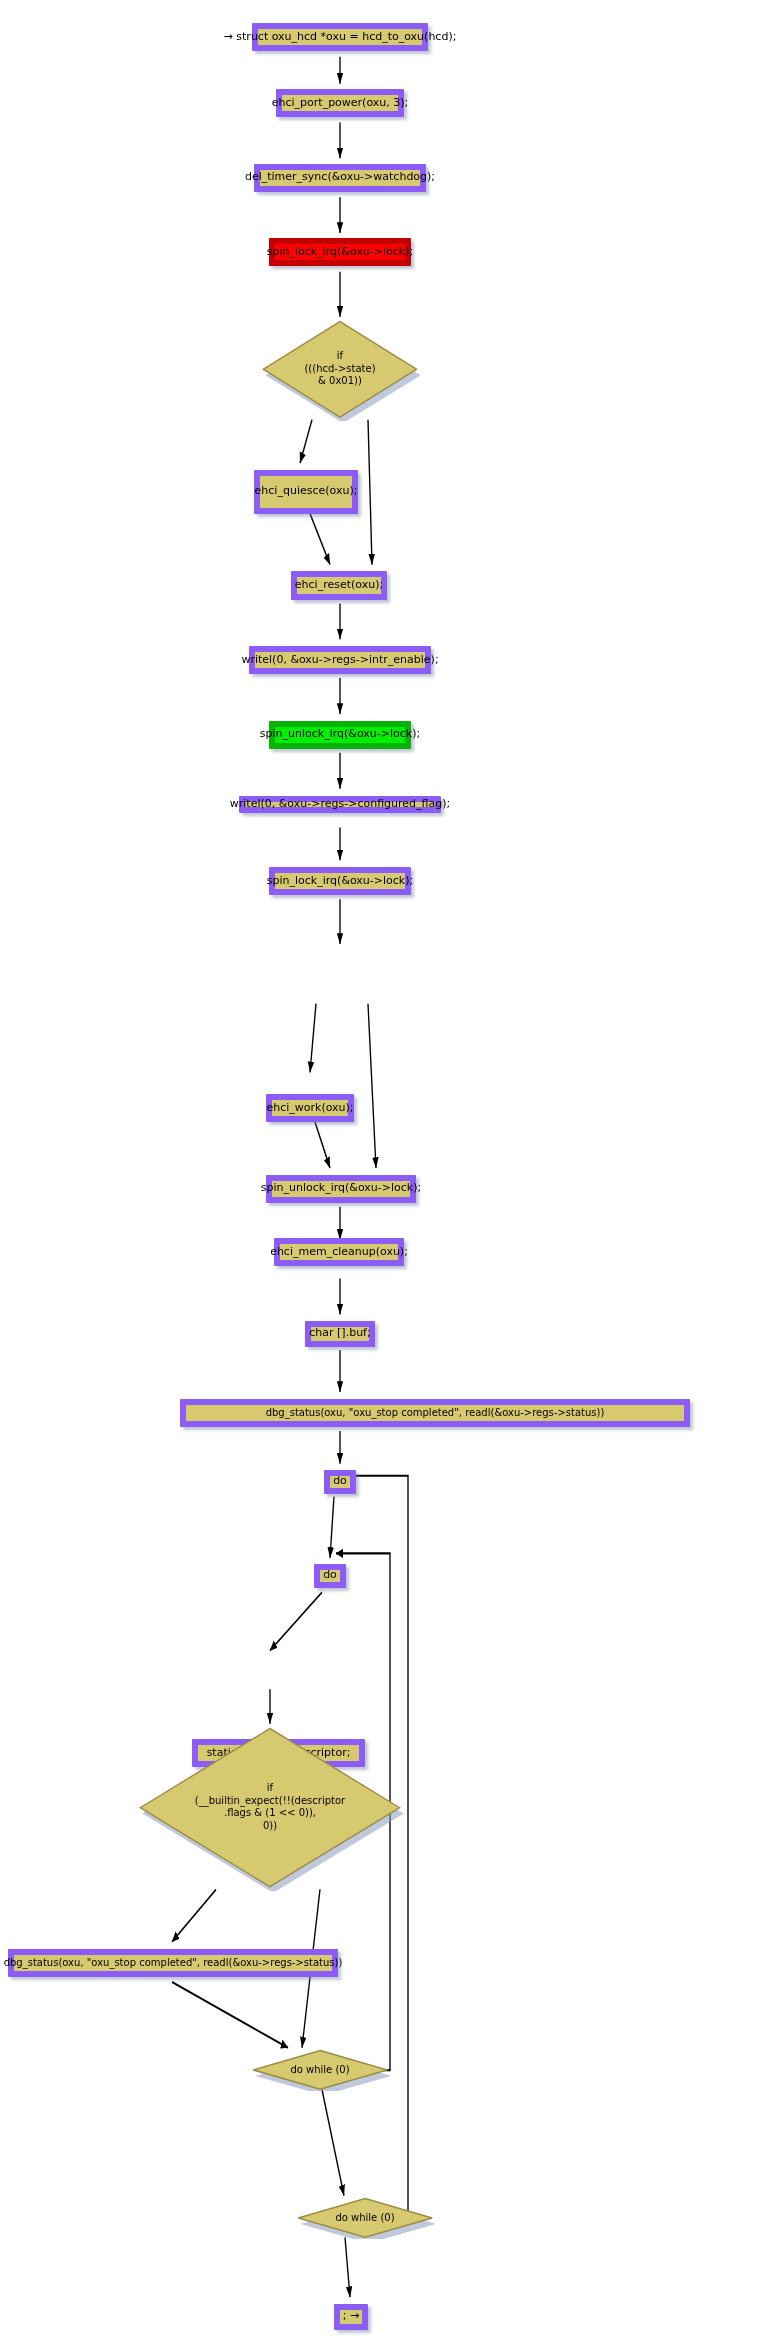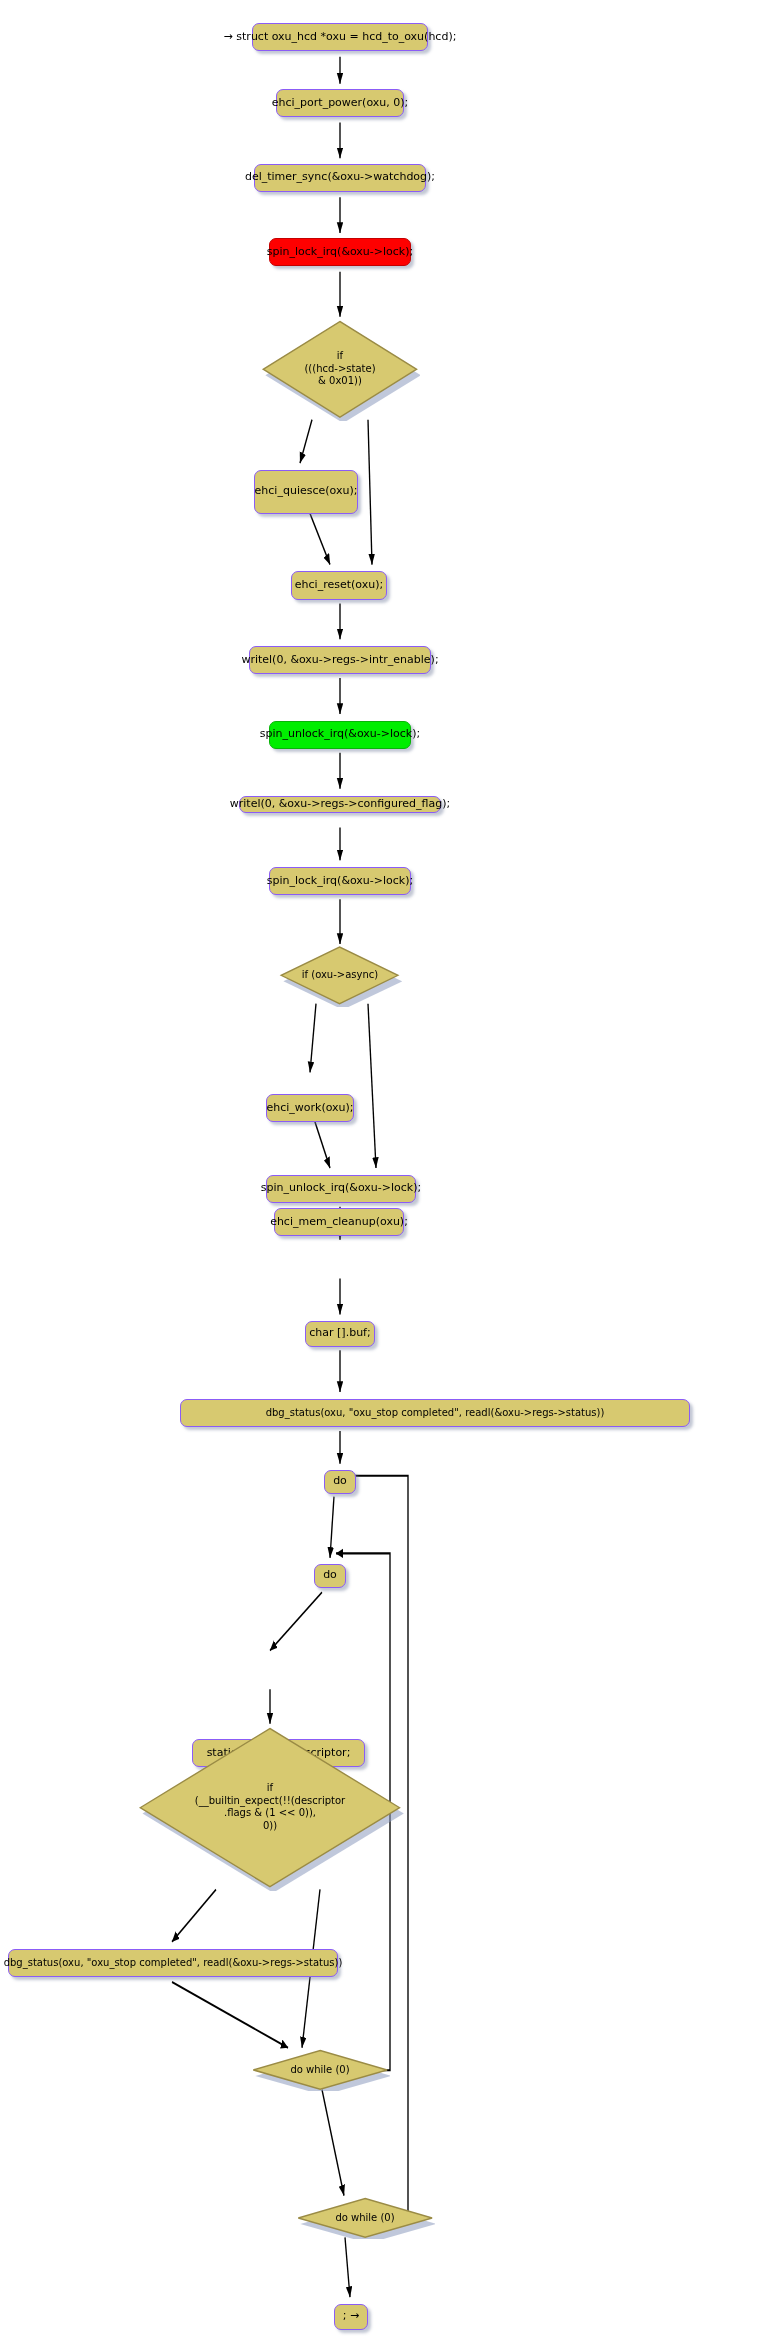--- a/index.html
+++ b/index.html
@@ -33,22 +33,22 @@
     display: flex;
     align-items: center;
     justify-content: center;
     text-align: center;
     white-space: pre;
     color: #000000;
     line-height: 1.18;
   }
   
   .proc {
-    border-radius: 7px;
-    border: 1px solid #8b5cf6;
+    border-radius: 1px;
+    border: 6px solid #8b5cf6;
     background: #d7c970;
     box-shadow: 3px 3px 3px rgba(120,130,160,0.45);
     font-size: 11px;
     padding: 0 9px;
   }
   .proc.red {
     background: #fe0000;
     border-color: #c40000;
   }
   .proc.green {
@@ -148,21 +148,21 @@
       <path d="M343,1386 L390,1386 L390,1040 L336,1040" marker-end="url(#arrow)"></path>
       <path d="M378,1484 L408,1484 L408,988 L346,988" marker-end="url(#arrow)"></path>
     </g>
   </svg>
 
   <div class="node proc" style="left: 252px; top: 23.3008px; width: 176px; height: 28.08px;">
     <span>→ struct oxu_hcd *oxu = hcd_to_oxu(hcd);</span>
   </div>
 
   <div class="node proc" style="left: 276px; top: 89.0205px; width: 128px; height: 28.08px;">
-    <span>ehci_port_power(oxu, 0);</span>
+    <span>ehci_port_power(oxu, 3);</span>
   </div>
 
   <div class="node proc" style="left: 254px; top: 163.702px; width: 172px; height: 28.08px;">
     <span>del_timer_sync(&amp;oxu-&gt;watchdog);</span>
   </div>
 
   <div class="node proc red" style="left: 269px; top: 238.384px; width: 142px; height: 28.08px;">
     <span>spin_lock_irq(&amp;oxu-&gt;lock);</span>
   </div>
 
@@ -193,37 +193,30 @@
   </div>
 
   <div class="node proc" style="left: 239px; top: 795.508px; width: 202px; height: 17px;">
     <span>writel(0, &amp;oxu-&gt;regs-&gt;configured_flag);</span>
   </div>
 
   <div class="node proc" style="left: 269px; top: 867.202px; width: 142px; height: 28.08px;">
     <span>spin_lock_irq(&amp;oxu-&gt;lock);</span>
   </div>
 
-  <div class="node diamond" style="left: 278.44px; top: 943.975px; width: 123.12px; height: 62.7325px;">
-    <svg class="dshape" viewBox="0 0 114 42" preserveAspectRatio="none">
-      <polygon points="57,3 112,22 57,41 2,22" fill="#8d9bbd" opacity="0.55" transform="translate(3,3)"></polygon>
-      <polygon points="57,2 111,21 57,40 3,21" fill="#d7c970" stroke="#9a8b45" stroke-width="1"></polygon>
-    </svg>
-    <span class="dlabel">if (oxu-&gt;async)</span>
-  </div>
 
   <div class="node proc" style="left: 266px; top: 1079.3px; width: 88px; height: 28.08px; margin-top: 15px;">
     <span>ehci_work(oxu);</span>
   </div>
 
   <div class="node proc" style="left: 266px; top: 1174.89px; width: 150px; height: 28.08px;">
     <span>spin_unlock_irq(&amp;oxu-&gt;lock);</span>
   </div>
 
-  <div class="node proc" style="left: 274px; top: 1208px; width: 130px; height: 28.08px;">
+  <div class="node proc" style="left: 274px; top: 1238px; width: 130px; height: 28.08px;">
     <span>ehci_mem_cleanup(oxu);</span>
   </div>
 
   <div class="node proc" style="left: 305px; top: 1320.85px; width: 70px; height: 25.92px;">
     <span>char [].buf;</span>
   </div>
 
   <div class="node proc smallnode" style="left: 180px; top: 1398.93px; width: 510px; height: 28.08px;">
     <span>dbg_status(oxu, "oxu_stop completed", readl(&amp;oxu-&gt;regs-&gt;status))</span>
   </div>

